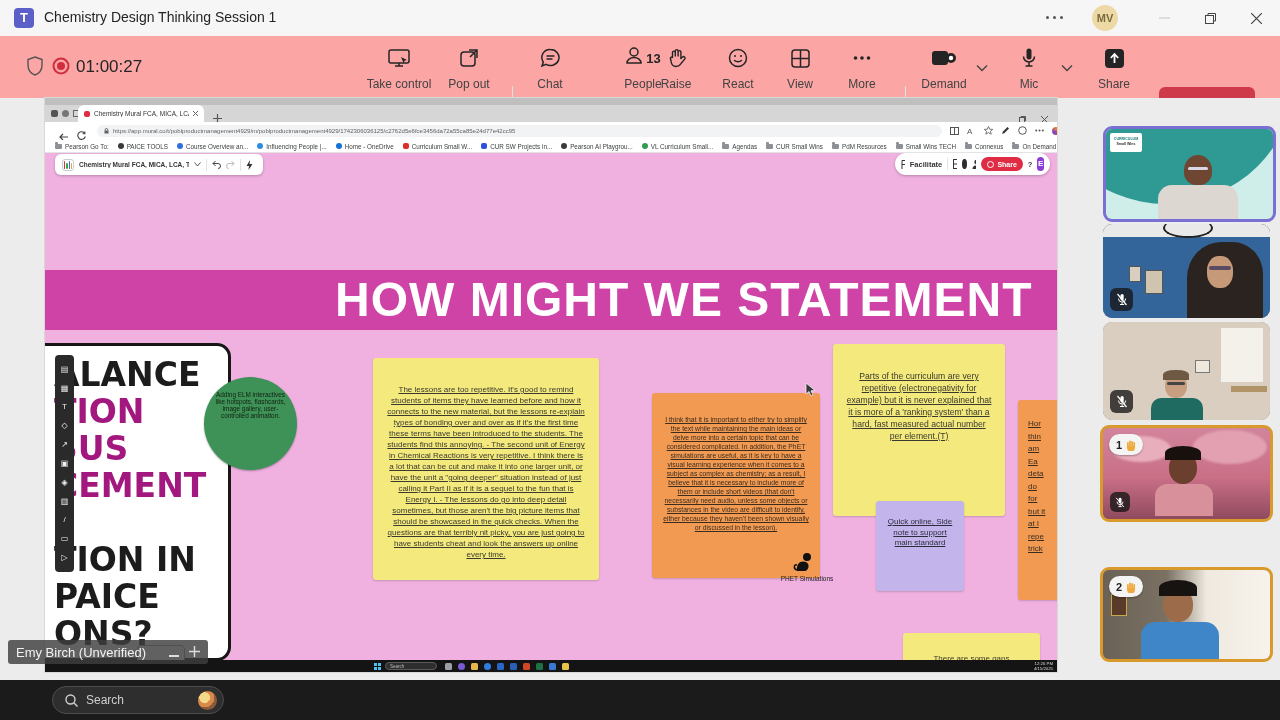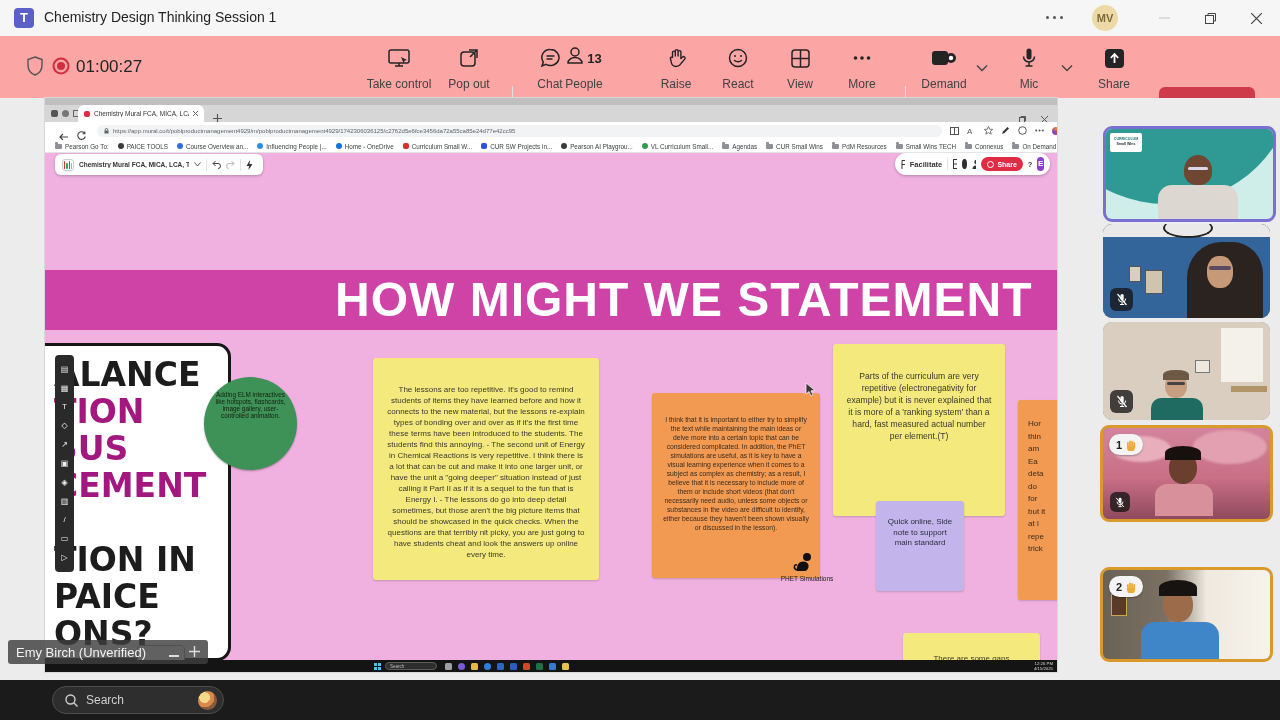--- a/index.html
+++ b/index.html
@@ -59,21 +59,21 @@
   .eav{width:14px;height:14px;border-radius:4px;background:#8b3dd6;color:#fff;font-size:8px;font-weight:bold;
        text-align:center;line-height:14px;}
   .banner{left:0;top:117px;width:1012px;height:60px;background:#cf43a6;overflow:hidden;}
   .banner .bt{position:absolute;left:290px;top:2px;font-size:48px;font-weight:800;color:#fff;white-space:nowrap;letter-spacing:1px;}
   .bubble{left:-42px;top:190px;width:228px;height:318px;background:#fff;border:3px solid #161616;border-radius:14px;
           box-sizing:border-box;padding:10px 0 0 48px;}
   .qline{font-size:33px;font-weight:800;line-height:37px;white-space:nowrap;font-family:"DejaVu Sans",sans-serif;}
   .ink-k{color:#1c1c1c;} .ink-m{color:#a2187f;}
   .mtool{left:10px;top:202px;width:19px;height:217px;background:#2a2a2a;border-radius:4px;display:flex;
          flex-direction:column;align-items:center;justify-content:space-evenly;color:#f0f0f0;font-size:8px;}
-  .note{box-shadow:0 1px 2px rgba(0,0,0,.18);border-radius:3px;box-sizing:border-box;color:#3a3a30;}
+  .note{box-shadow:0 1px 2px rgba(0,0,0,.18);border-radius:3px;box-sizing:border-box;color:#3a3a30;text-decoration:underline;}
   .ynote{background:#f4e97c;} .onote{background:#f29a52;} .pnote{background:#c3b5ec;}
   .gcircle{left:159px;top:224px;width:93px;height:93px;border-radius:50%;background:#3f9257;box-sizing:border-box;
            padding:14px 8px 0 8px;text-align:center;font-size:6.4px;color:#10210f;box-shadow:0 1px 2px rgba(0,0,0,.3);}
   .pre{white-space:pre-line;}
   .sharebar{left:0;top:562px;width:1012px;height:12px;background:#141414;}
   .sb-ico{top:2.5px;width:7px;height:7px;border-radius:1.5px;}
   .sb-clock{right:4px;top:1px;text-align:right;color:#ddd;font-size:4.3px;line-height:5px;}
   .cursor-a{pointer-events:none;}
   
   .emy{left:8px;top:542px;width:200px;height:24px;background:rgba(62,62,62,.82);border-radius:3px;display:flex;
@@ -161,21 +161,21 @@
 
     <div class="abs ctl" style="left:517px;">
       <span class="ic">
         <svg width="21" height="20">
             <path d="M10.5 1.5 a8.5 8 0 1 1 -4.5 14.8 L2 18 l1.3 -4 A8 8 0 0 1 10.5 1.5 Z" fill="none" stroke="#242424" stroke-width="1.5"></path>
             <path d="M6.5 8 h8 M6.5 11 h6" stroke="#242424" stroke-width="1.3"></path>
           </svg>
         </span>
       <span class="lbl">Chat</span>
     </div>
-    <div class="abs ctl" style="left:551px;">
+    <div class="abs ctl" style="left:610px;">
       <span class="ic">
           <span>
         <svg width="18" height="20">
               <circle cx="9" cy="6" r="4" fill="none" stroke="#242424" stroke-width="1.5"></circle>
               <path d="M2 17 a7 5.5 0 0 1 14 0 Z" fill="none" stroke="#242424" stroke-width="1.5"></path>
             </svg></span>
         <span class="cnt">13</span>
         </span>
       <span class="lbl">People</span>
     </div>

